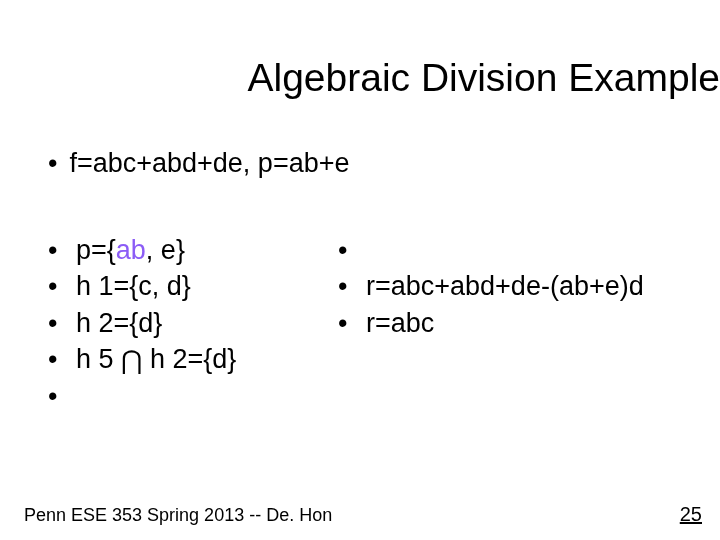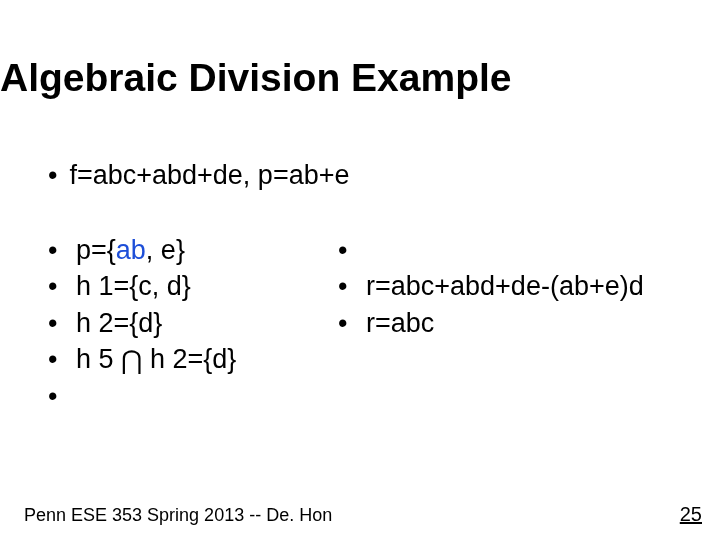--- a/index.html
+++ b/index.html
@@ -1,27 +1,27 @@
 <!DOCTYPE html>
 <html><head>
 <meta charset="utf-8">
 <style>
   * { margin: 0; padding: 0; box-sizing: border-box; }
   html, body { width: 720px; height: 540px; background: #fff; font-family: Arial, Helvetica, sans-serif; color: #000; overflow: hidden; }
   .slide { position: relative; width: 720px; height: 540px; }
-  .title { position: absolute; top: 56px; left: 0; right: 0; text-align: left; font-size: 39px; font-weight: 700; }
-  .intro { position: absolute; top: 148px; left: 48px; font-size: 27px; margin-top: 12px; }
+  .title { position: absolute; top: 56px; left: 0; right: 0; text-align: right; font-size: 39px; font-weight: 400; }
+  .intro { position: absolute; top: 148px; left: 48px; font-size: 27px; }
   .intro .bullet-dot { margin-right: 12px; }
   .cols { position: absolute; top: 232px; left: 48px; right: 20px; display: flex; }
   .col-left { width: 290px; }
   .col-right { flex: 1; }
   .bullet { font-size: 27px; line-height: 1.35; display: flex; }
   .bullet .bullet-dot { width: 28px; flex-shrink: 0; }
   .intersect { display: inline-block; vertical-align: -1px; font-size: 26px; line-height: 1; }
-  .ab-red { color: #1d4ed8; text-align: right; }
+  .ab-red { color: #8b5cf6; text-align: right; }
   .footer { position: absolute; left: 24px; bottom: 14px; font-size: 18px; }
   .pagenum { position: absolute; right: 18px; bottom: 14px; font-size: 20px; text-decoration: underline; }
 </style>
 </head>
 <body>
 
 <div class="slide">
 
   <div class="title">Algebraic Division Example</div>
 

